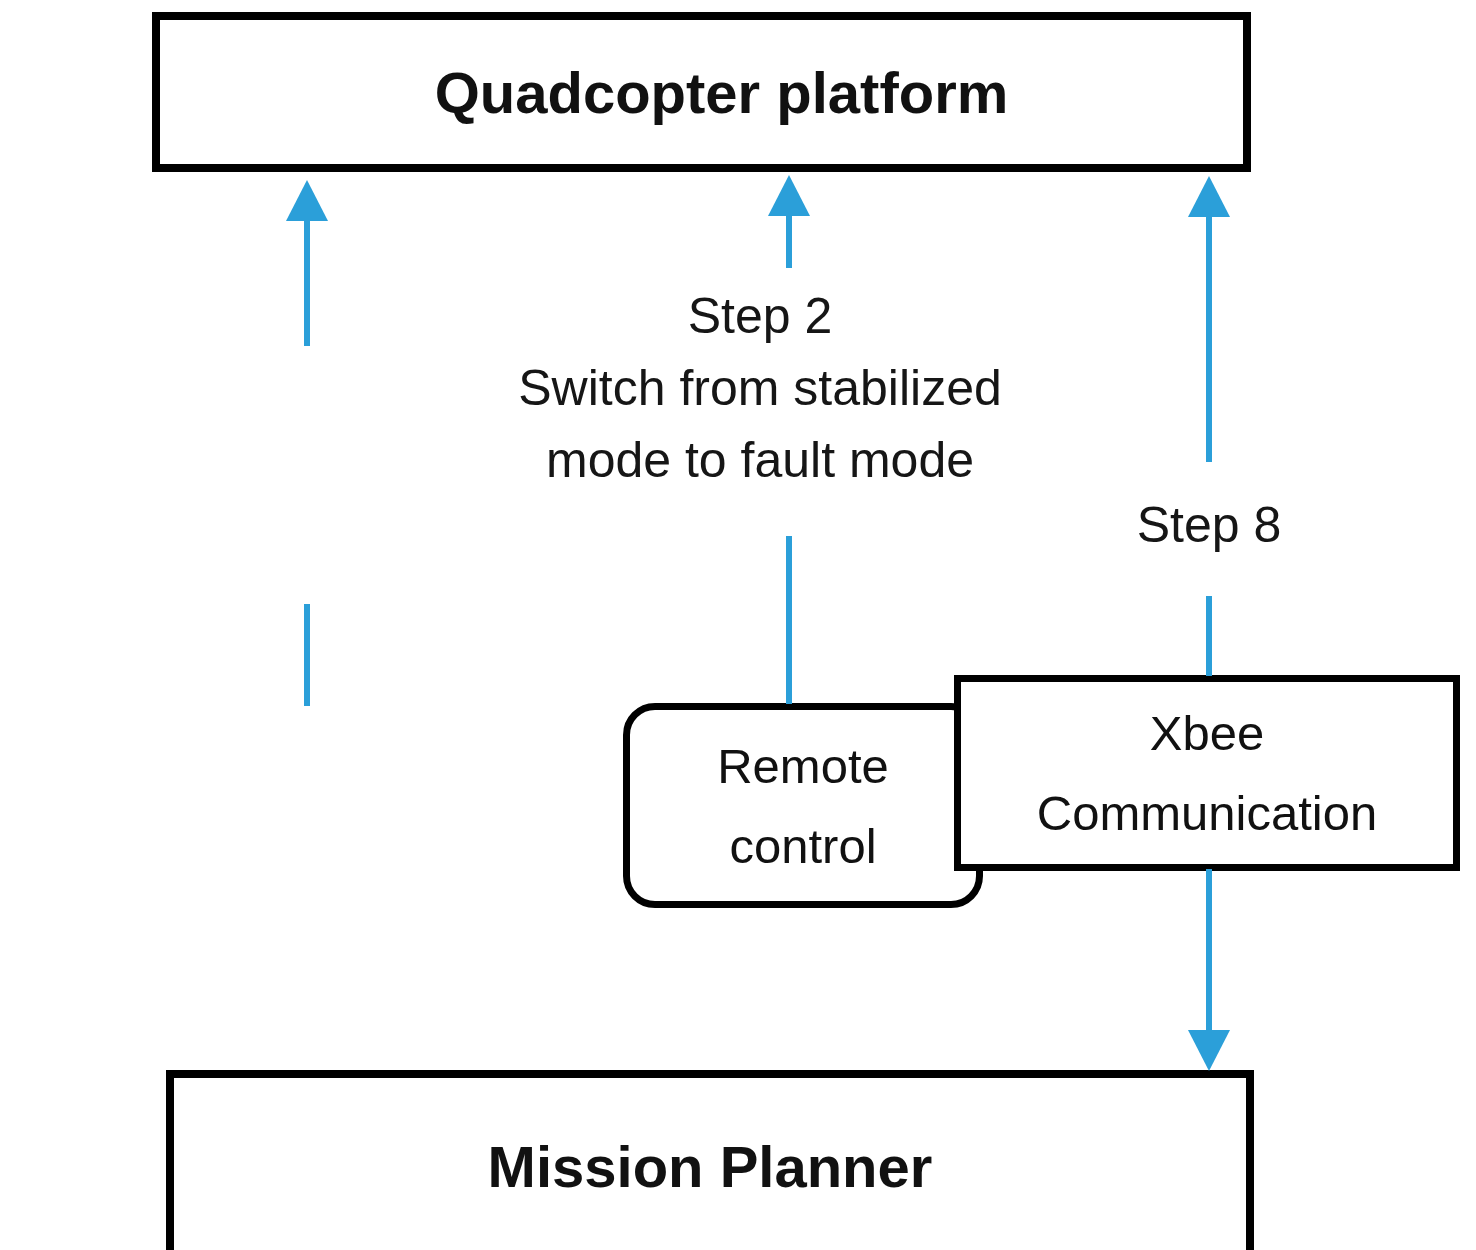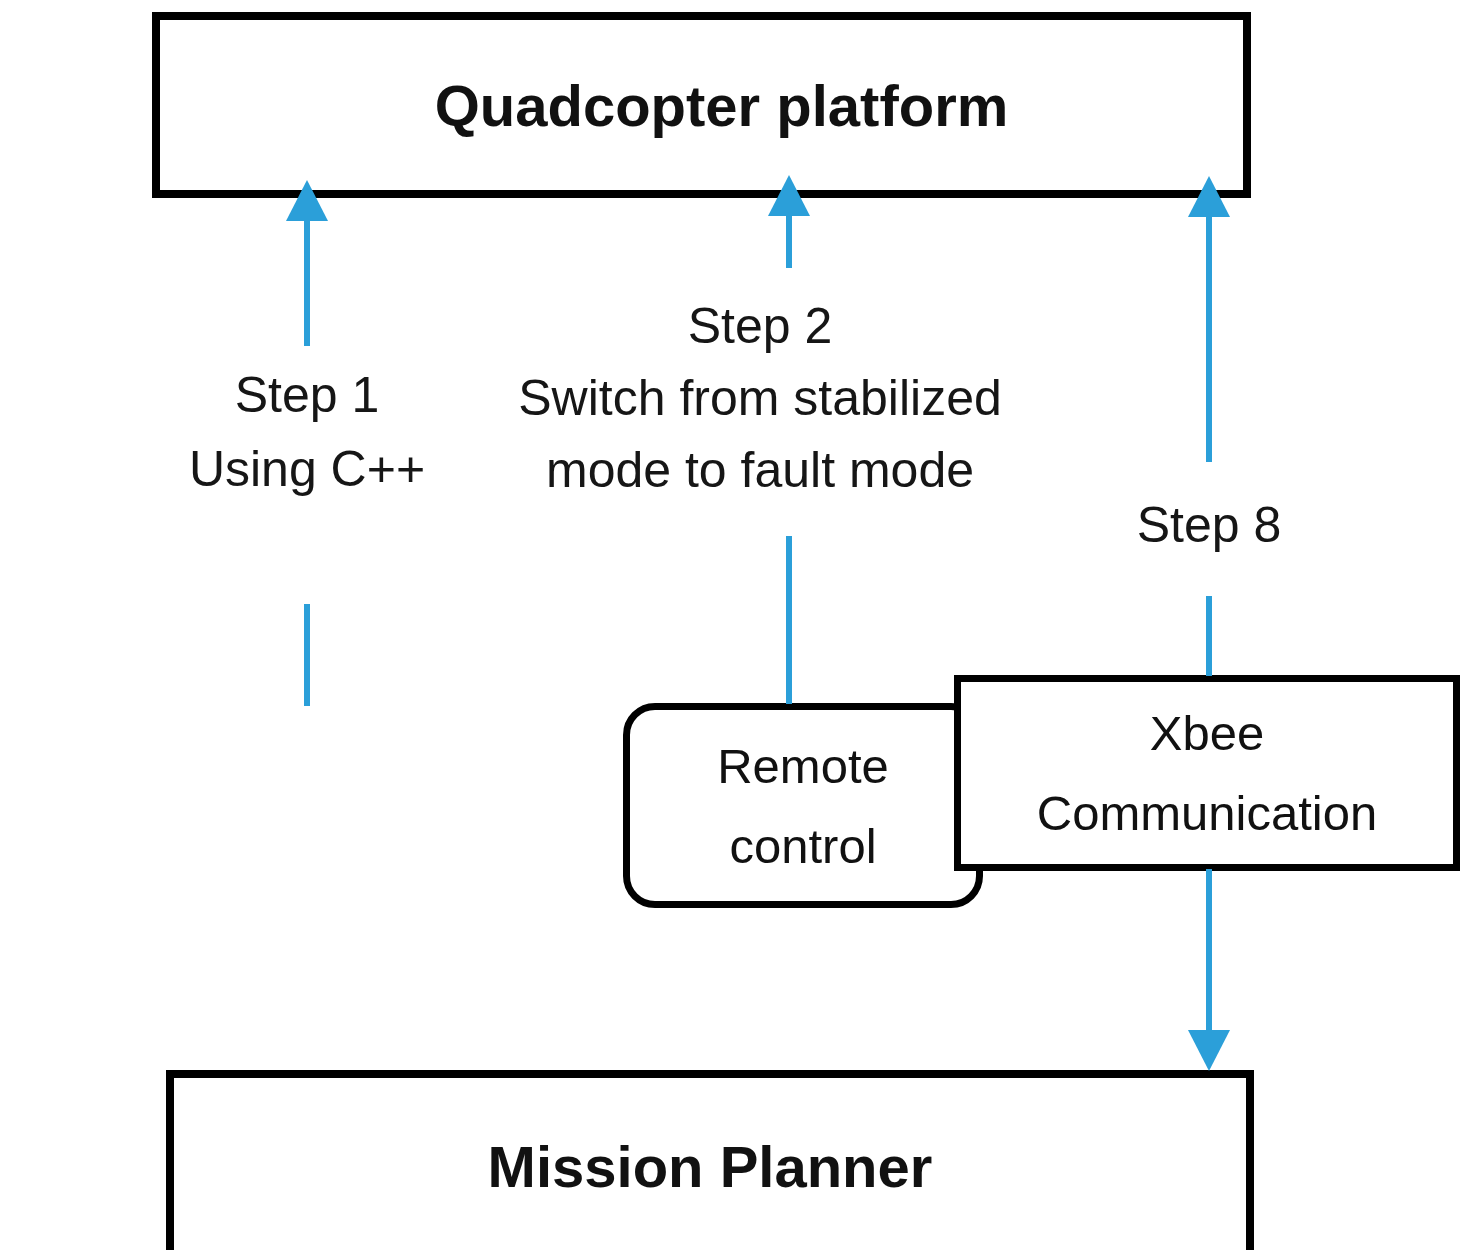--- a/index.html
+++ b/index.html
@@ -60,37 +60,37 @@
   .head-down {
     position: absolute;
     width: 0;
     height: 0;
     border-left: 21px solid transparent;
     border-right: 21px solid transparent;
     border-top: 41px solid var(--arrow, #2B9FD9);
   }
 
   
-  #node-quadcopter { left: 152px; top: 12px;   width: 1099px; height: 186px; border-width: 8px; padding-left: 40px; }
+  #node-quadcopter { left: 152px; top: 12px;   width: 1099px; height: 160px; border-width: 8px; padding-left: 40px; }
   #node-fault      { left: 14px;  top: 705px;  width: 579px;  height: 243px; }
   #node-remote     { left: 623px; top: 703px;  width: 360px;  height: 205px; border-radius: 32px; }
   #node-xbee       { left: 954px; top: 675px;  width: 506px;  height: 196px; }
   #node-mission    { left: 166px; top: 1070px; width: 1088px; height: 192px; border-width: 8px; }
 
   
   #s1-head   { left: 286px; top: 180px; }
   #s1-line-a { left: 304px; top: 218px; height: 128px; }
   #s1-line-b { left: 304px; top: 604px; height: 102px; }
   #label-step1 { left: 107px; top: 358px; width: 400px; }
 
   
   #s2-head   { left: 768px; top: 175px; }
   #s2-line-a { left: 786px; top: 213px; height: 55px; }
   #s2-line-b { left: 786px; top: 536px; height: 168px; }
-  #label-step2 { left: 470px; top: 290px; width: 580px; line-height: 72px; }
+  #label-step2 { left: 470px; top: 280px; width: 580px; line-height: 72px; }
 
   
   #s3-head-top { left: 1188px; top: 176px; }
   #s3-line-a   { left: 1206px; top: 214px; height: 248px; }
   #s3-line-b   { left: 1206px; top: 596px; height: 80px; }
   #s3-line-c   { left: 1206px; top: 869px; height: 163px; }
   #s3-head-bot { left: 1188px; top: 1030px; }
   #label-step3 { left: 1059px; top: 488px; width: 300px; }
 </style>
 </head>
@@ -112,22 +112,20 @@
     <span>Xbee
 Communication</span>
   </div>
 
   <div class="node node-title" id="node-mission">
     <span>Mission Planner</span>
   </div>
 
   <div class="head-up" id="s1-head"></div>
   <div class="arrow-line" id="s1-line-a"></div>
-  <div class="step-label" id="label-step1">Step 1
-Using C++</div>
   <div class="arrow-line" id="s1-line-b"></div>
 
   <div class="head-up" id="s2-head"></div>
   <div class="arrow-line" id="s2-line-a"></div>
   <div class="step-label" id="label-step2">Step 2
 Switch from stabilized
 mode to fault mode</div>
   <div class="arrow-line" id="s2-line-b"></div>
 
   <div class="head-up" id="s3-head-top"></div>

